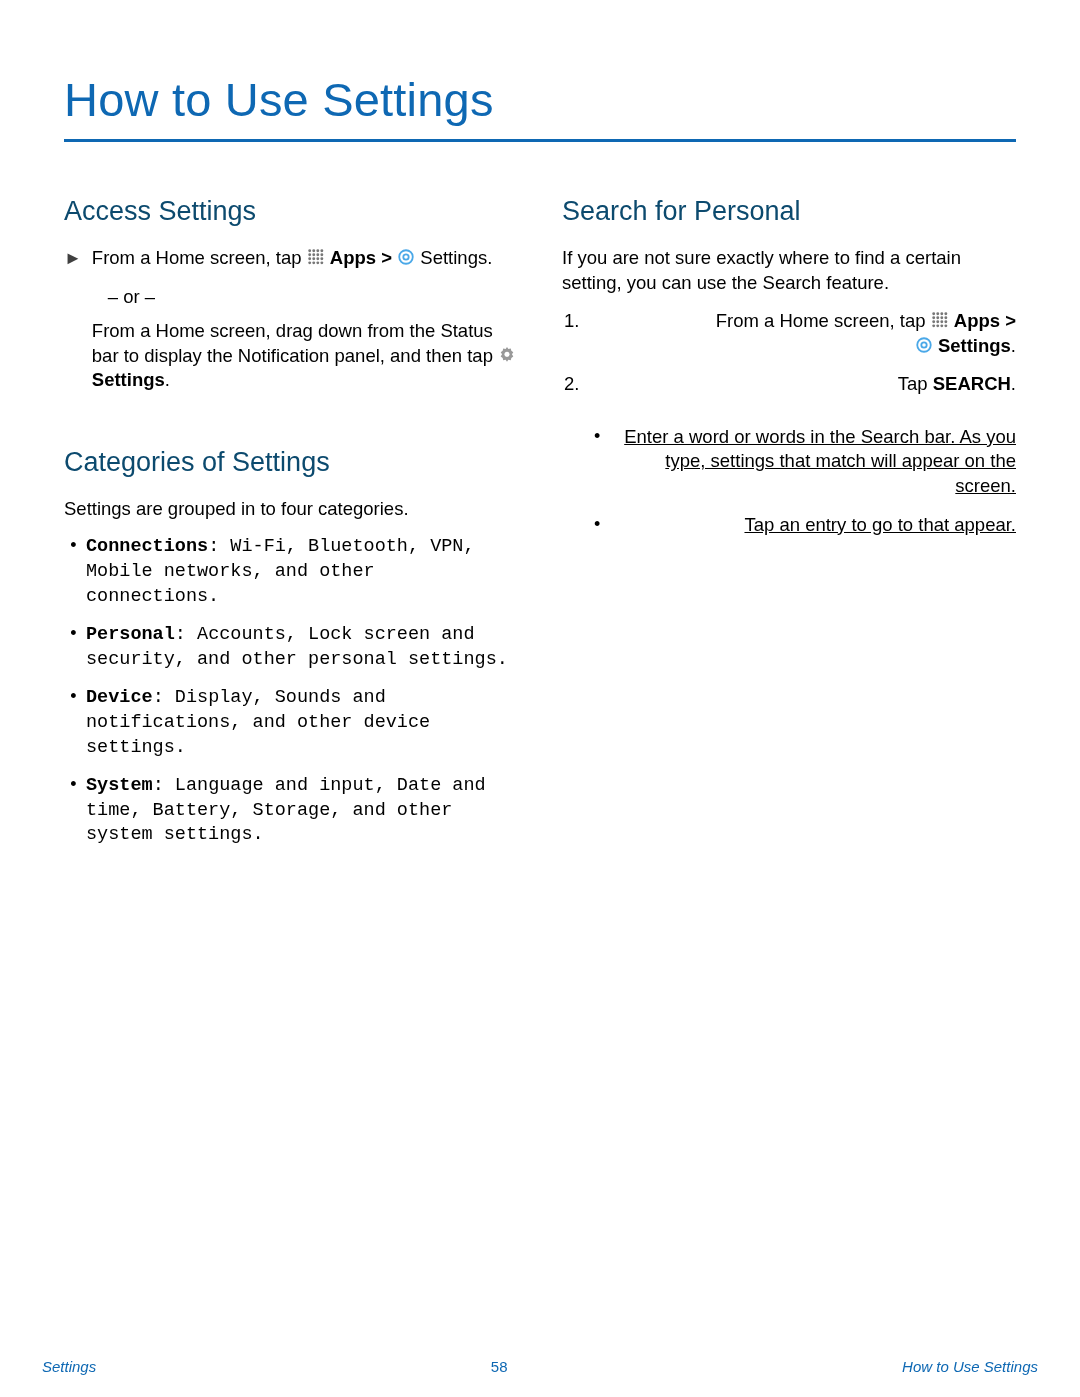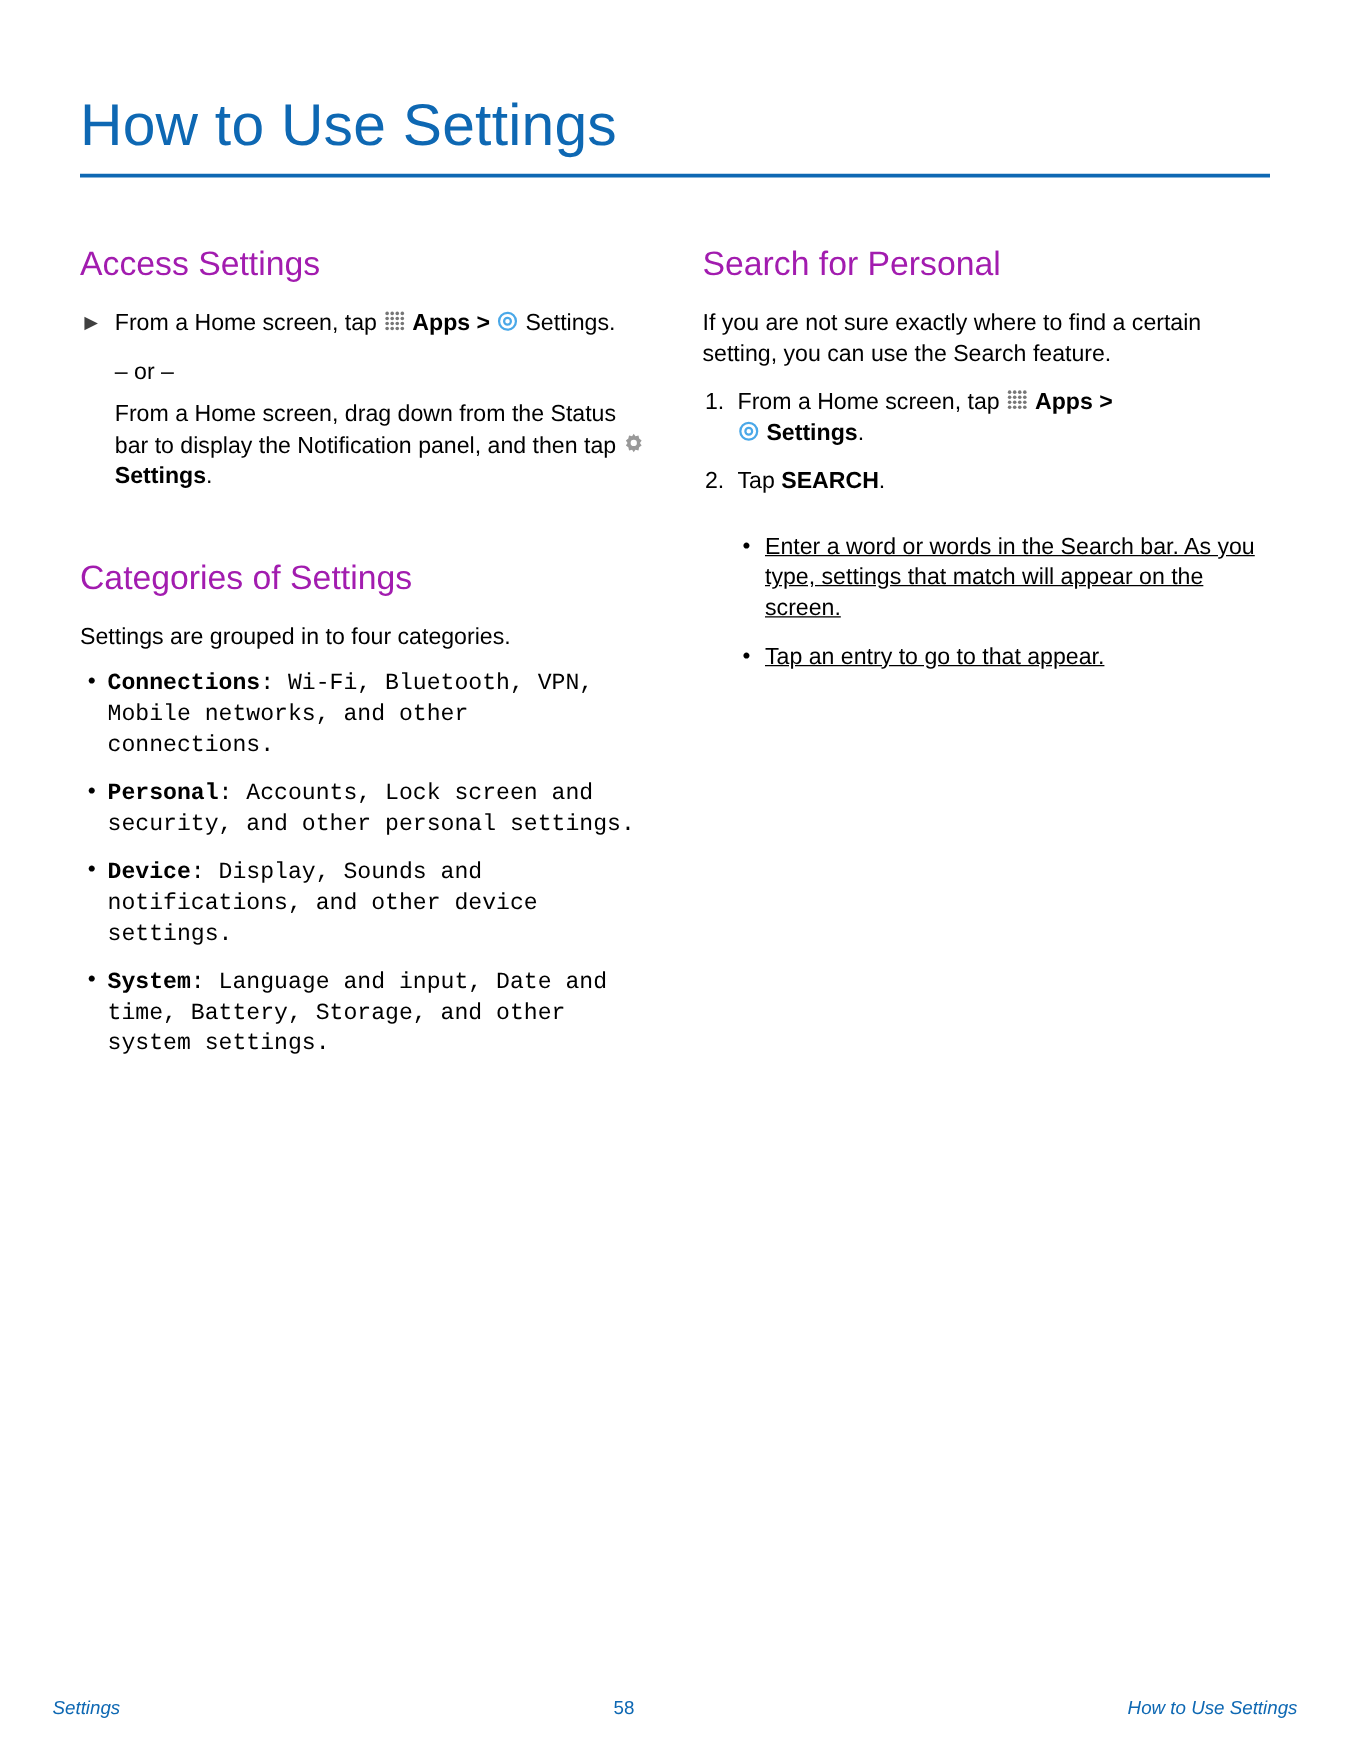--- a/index.html
+++ b/index.html
@@ -29,21 +29,21 @@
   .columns {
     display: flex;
     gap: 44px;
   }
   .col {
     flex: 1;
     font-size: 18.5px;
     line-height: 1.33;
   }
   .section-head {
-    color: #a21caf;
+    color: #0c4a6e;
     font-size: 27px;
     font-weight: 400;
     margin-bottom: 16px;
     margin-top: 0;
   }
   .section-head.second { margin-top: 38px; }
   .para { margin-bottom: 14px; }
   .arrow-block {
     display: flex;
     align-items: flex-start;
@@ -51,21 +51,21 @@
     margin-bottom: 14px;
   }
   .arrow-block .arrow-marker {
     flex: 0 0 auto;
     font-size: 18px;
     color: #404040;
     line-height: 1.3;
     padding-top: 1px;
   }
   .arrow-block .ab-body { flex: 1; }
-  .or-line { margin: 10px 0; }
+  .or-line { margin: 10px 16px; }
   ul.bullets {
     list-style: none;
     padding-left: 0;
   }
   ul.bullets > li {
     position: relative;
     padding-left: 22px;
     margin-bottom: 14px;
     font-family: Liberation Mono, monospace;
   }
@@ -73,20 +73,21 @@
     content: "\2022";
     position: absolute;
     left: 4px;
     top: 0;
     font-size: 18px;
   }
   ol.steps {
     list-style: none;
     counter-reset: step;
     padding-left: 0;
+    text-align: right;
   }
   ol.steps > li {
     counter-increment: step;
     position: relative;
     padding-left: 28px;
     margin-bottom: 14px;
   }
   ol.steps > li::before {
     content: counter(step) ".";
     position: absolute;

